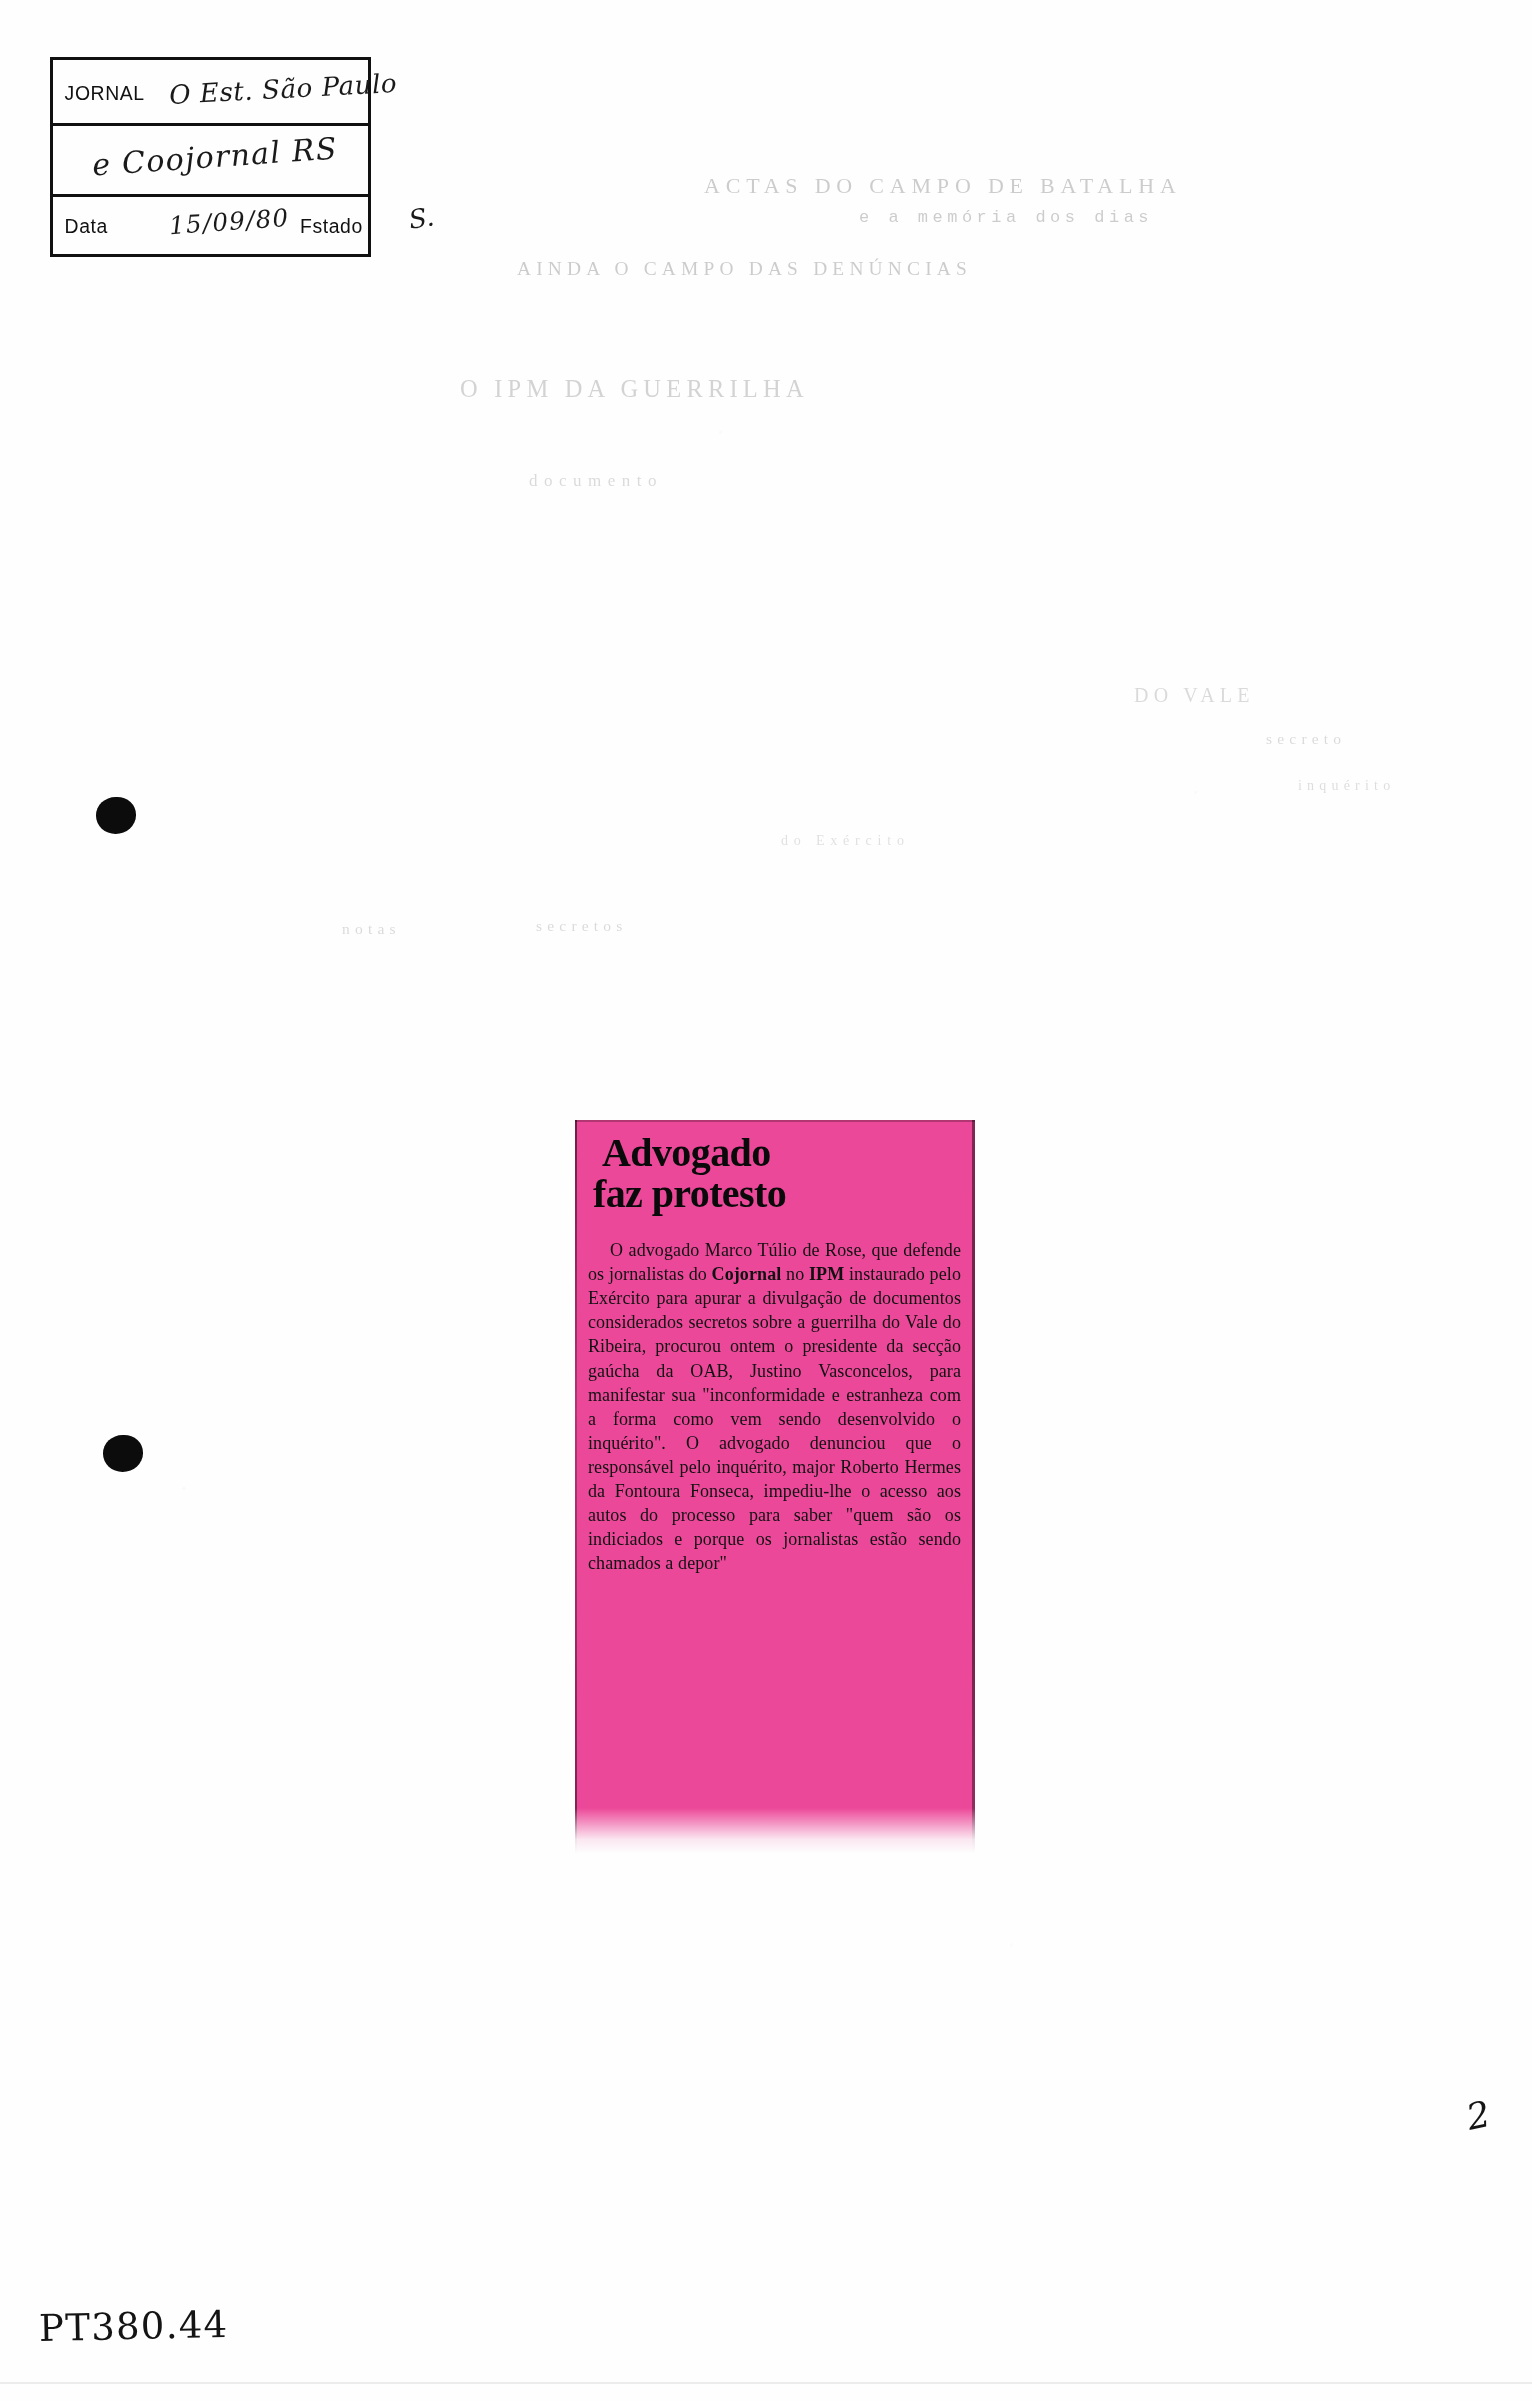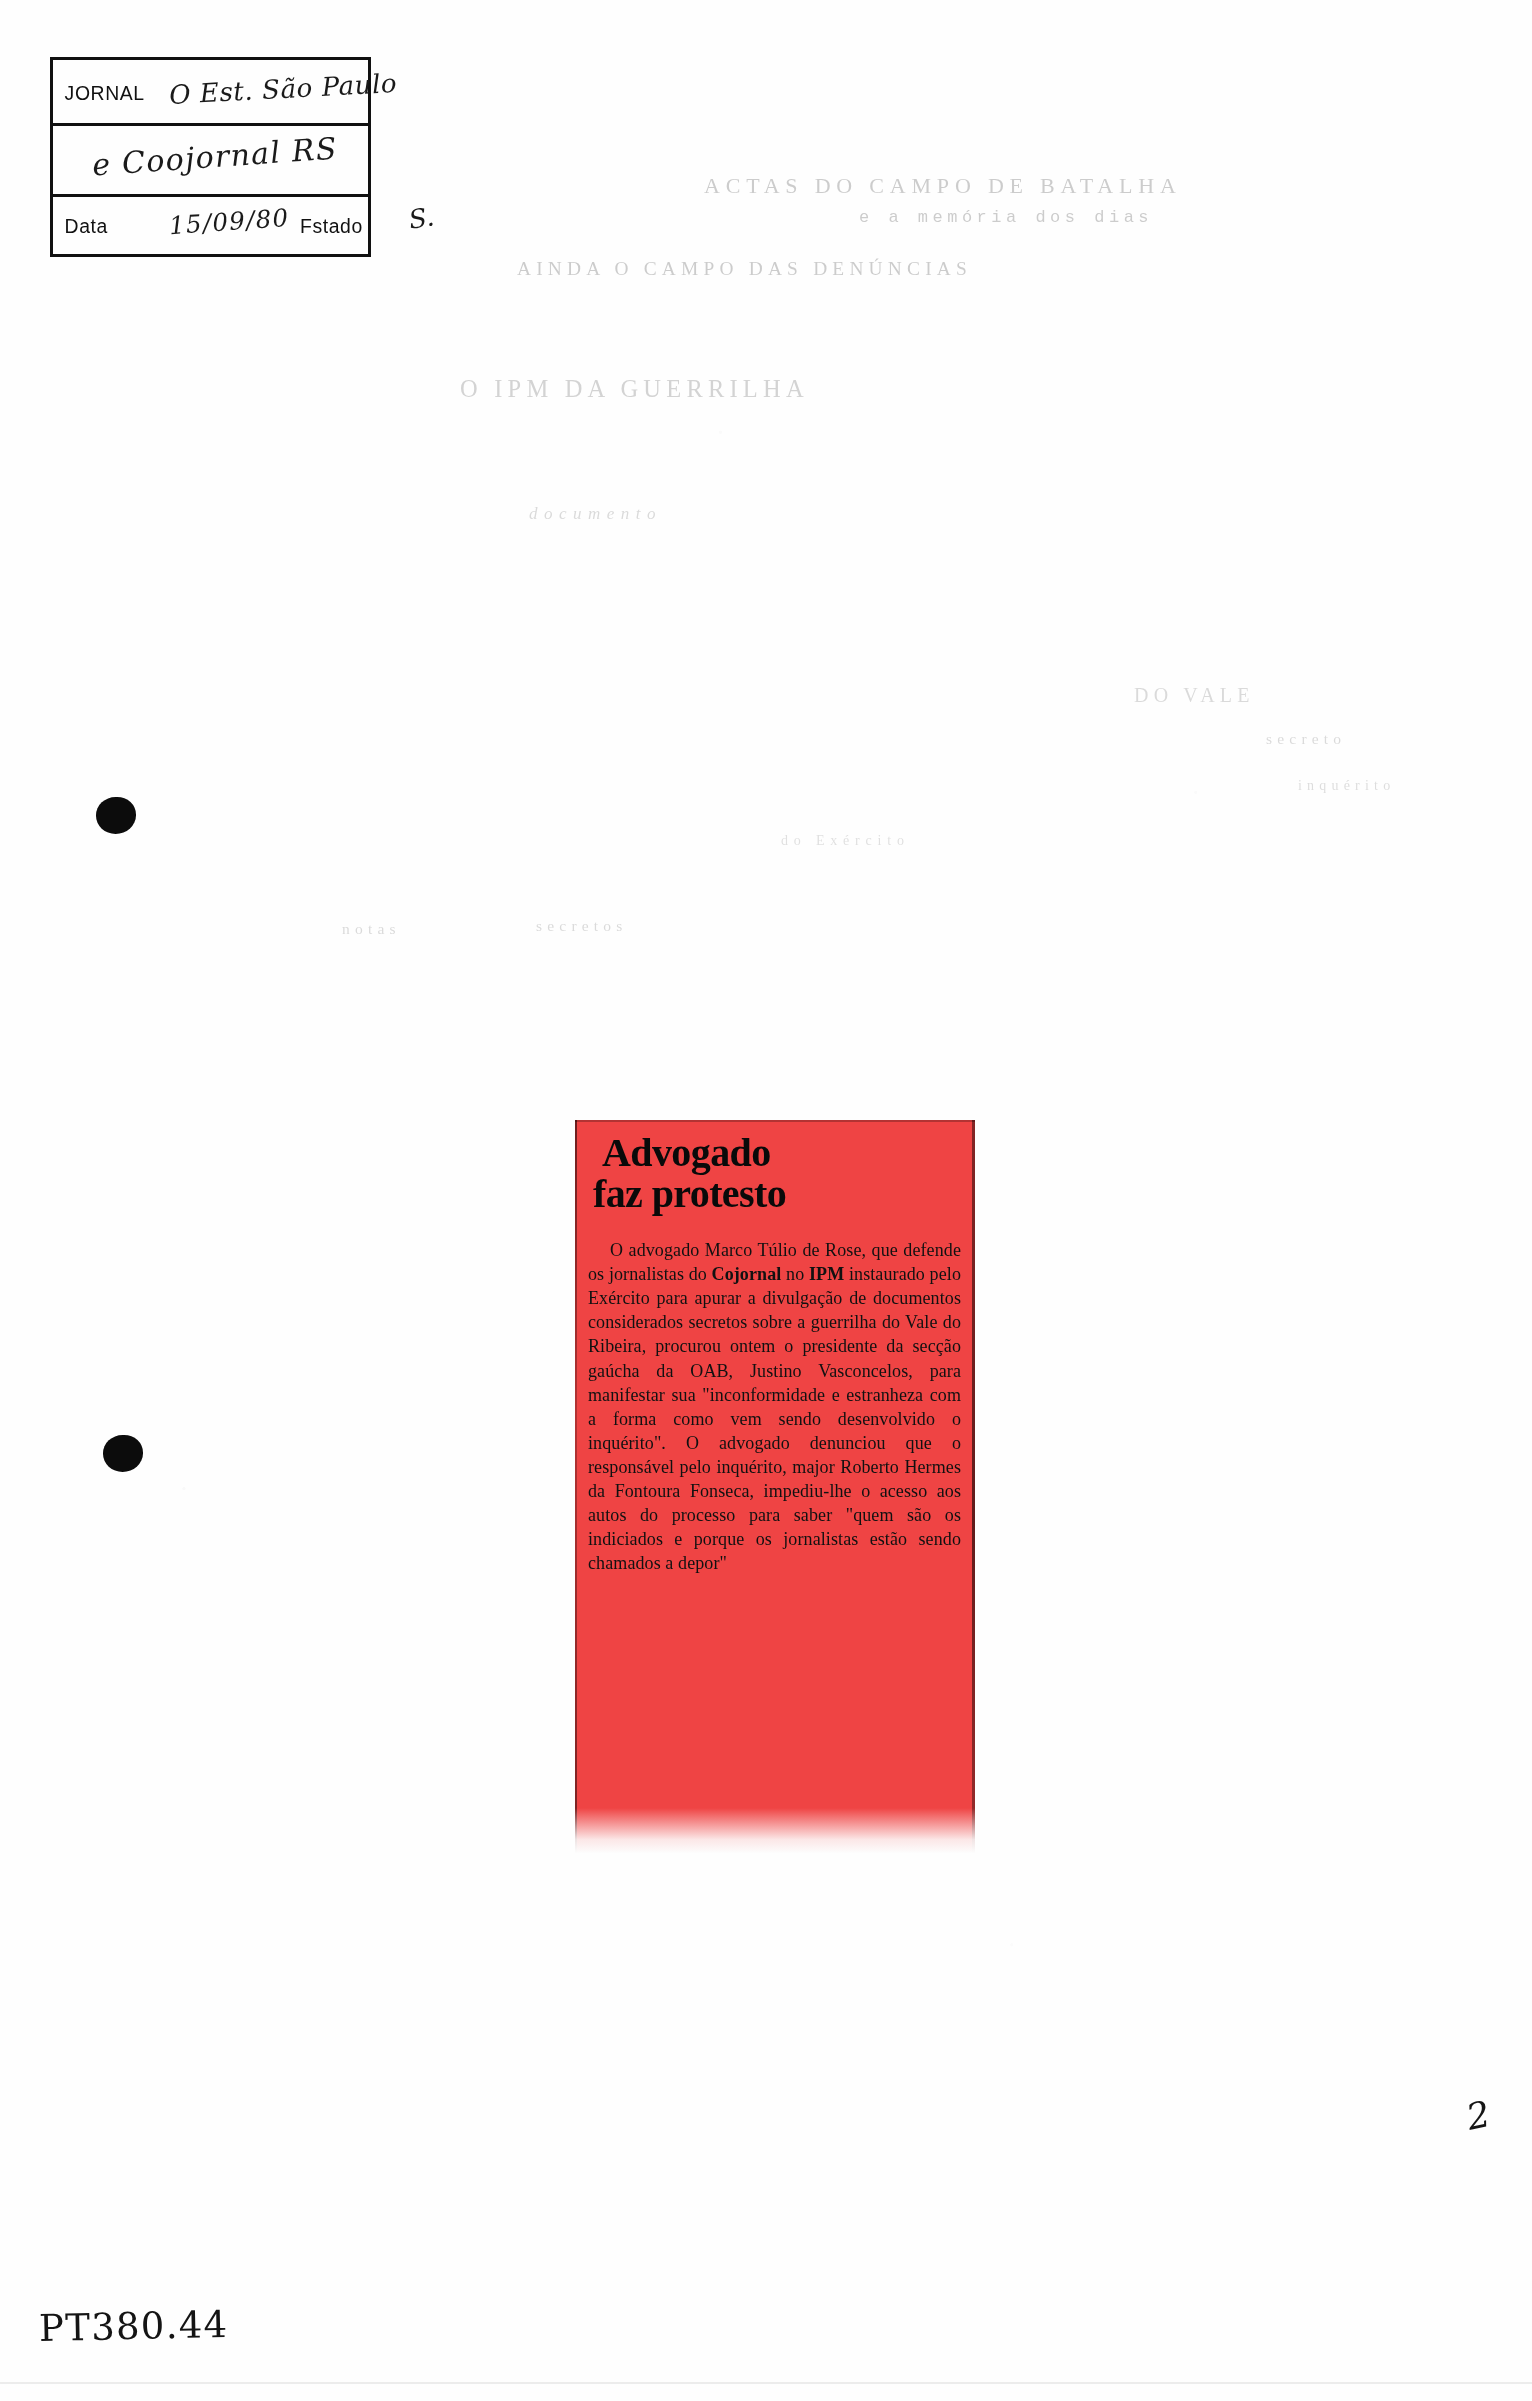--- a/index.html
+++ b/index.html
@@ -104,21 +104,21 @@
     color: rgba(90, 90, 90, 0.30);
     font-family: "Liberation Serif", serif;
     letter-spacing: 1.9px;
     white-space: nowrap;
     filter: blur(0.4px);
   }
   .ghost.g1 { left: 704px; top: 173px; font-size: 22px; letter-spacing: 5.8px; }
   .ghost.g2 { left: 859px; top: 208px; font-size: 17px; letter-spacing: 4.5px; font-family: Liberation Mono, monospace; }
   .ghost.g3 { left: 517px;  top: 258px; font-size: 19.4px; letter-spacing: 5.2px; }
   .ghost.g4 { left: 460px;  top: 375px; font-size: 24.5px; letter-spacing: 5.2px; color: rgba(90,90,90,0.26); }
-  .ghost.g5 { left: 529px;  top: 504px; font-size: 17px; letter-spacing: 6.5px; color: rgba(90,90,90,0.22); font-style: italic; }
+  .ghost.g5 { left: 529px;  top: 471px; font-size: 17px; letter-spacing: 6.5px; color: rgba(90,90,90,0.22); }
   .ghost.g6 { left: 1134px; top: 684px; font-size: 20px; letter-spacing: 5.2px; color: rgba(90,90,90,0.22); }
   .ghost.g7 { left: 1266px; top: 730px; font-size: 15.5px; letter-spacing: 5.2px; color: rgba(90,90,90,0.22); }
   .ghost.g8 { left: 781px; top: 785px; font-size: 14px; letter-spacing: 5.8px; color: rgba(90,90,90,0.18); margin-top: 48px; }
   .ghost.g9 { left: 1298px; top: 778px; font-size: 14px; letter-spacing: 5.2px; color: rgba(90,90,90,0.20); }
   .ghost.g10 { left: 342px; top: 920px; font-size: 15.5px; letter-spacing: 5.2px; color: rgba(90,90,90,0.22); }
   .ghost.g11 { left: 536px; top: 917px; font-size: 15.5px; letter-spacing: 5.2px; color: rgba(90,90,90,0.22); }
 
   
   .punch {
     position: absolute;
@@ -130,21 +130,21 @@
   .punch.p1 { left: 96px; top: 797px; }
   .punch.p2 { left: 103px; top: 1435px; }
 
   
   .clipping {
     position: absolute;
     left: 575px;
     top: 1120px;
     width: 400px;
     height: 733px;
-    background: #ef4444;
+    background: #ec4899;
     box-sizing: border-box;
   }
   .clip-edge-left {
     position: absolute;
     left: 0;
     top: 0;
     width: 1.9px;
     height: 100%;
     background: linear-gradient(to bottom, rgba(0,0,0,0.55), rgba(0,0,0,0.25) 40%, rgba(0,0,0,0.5));
   }

